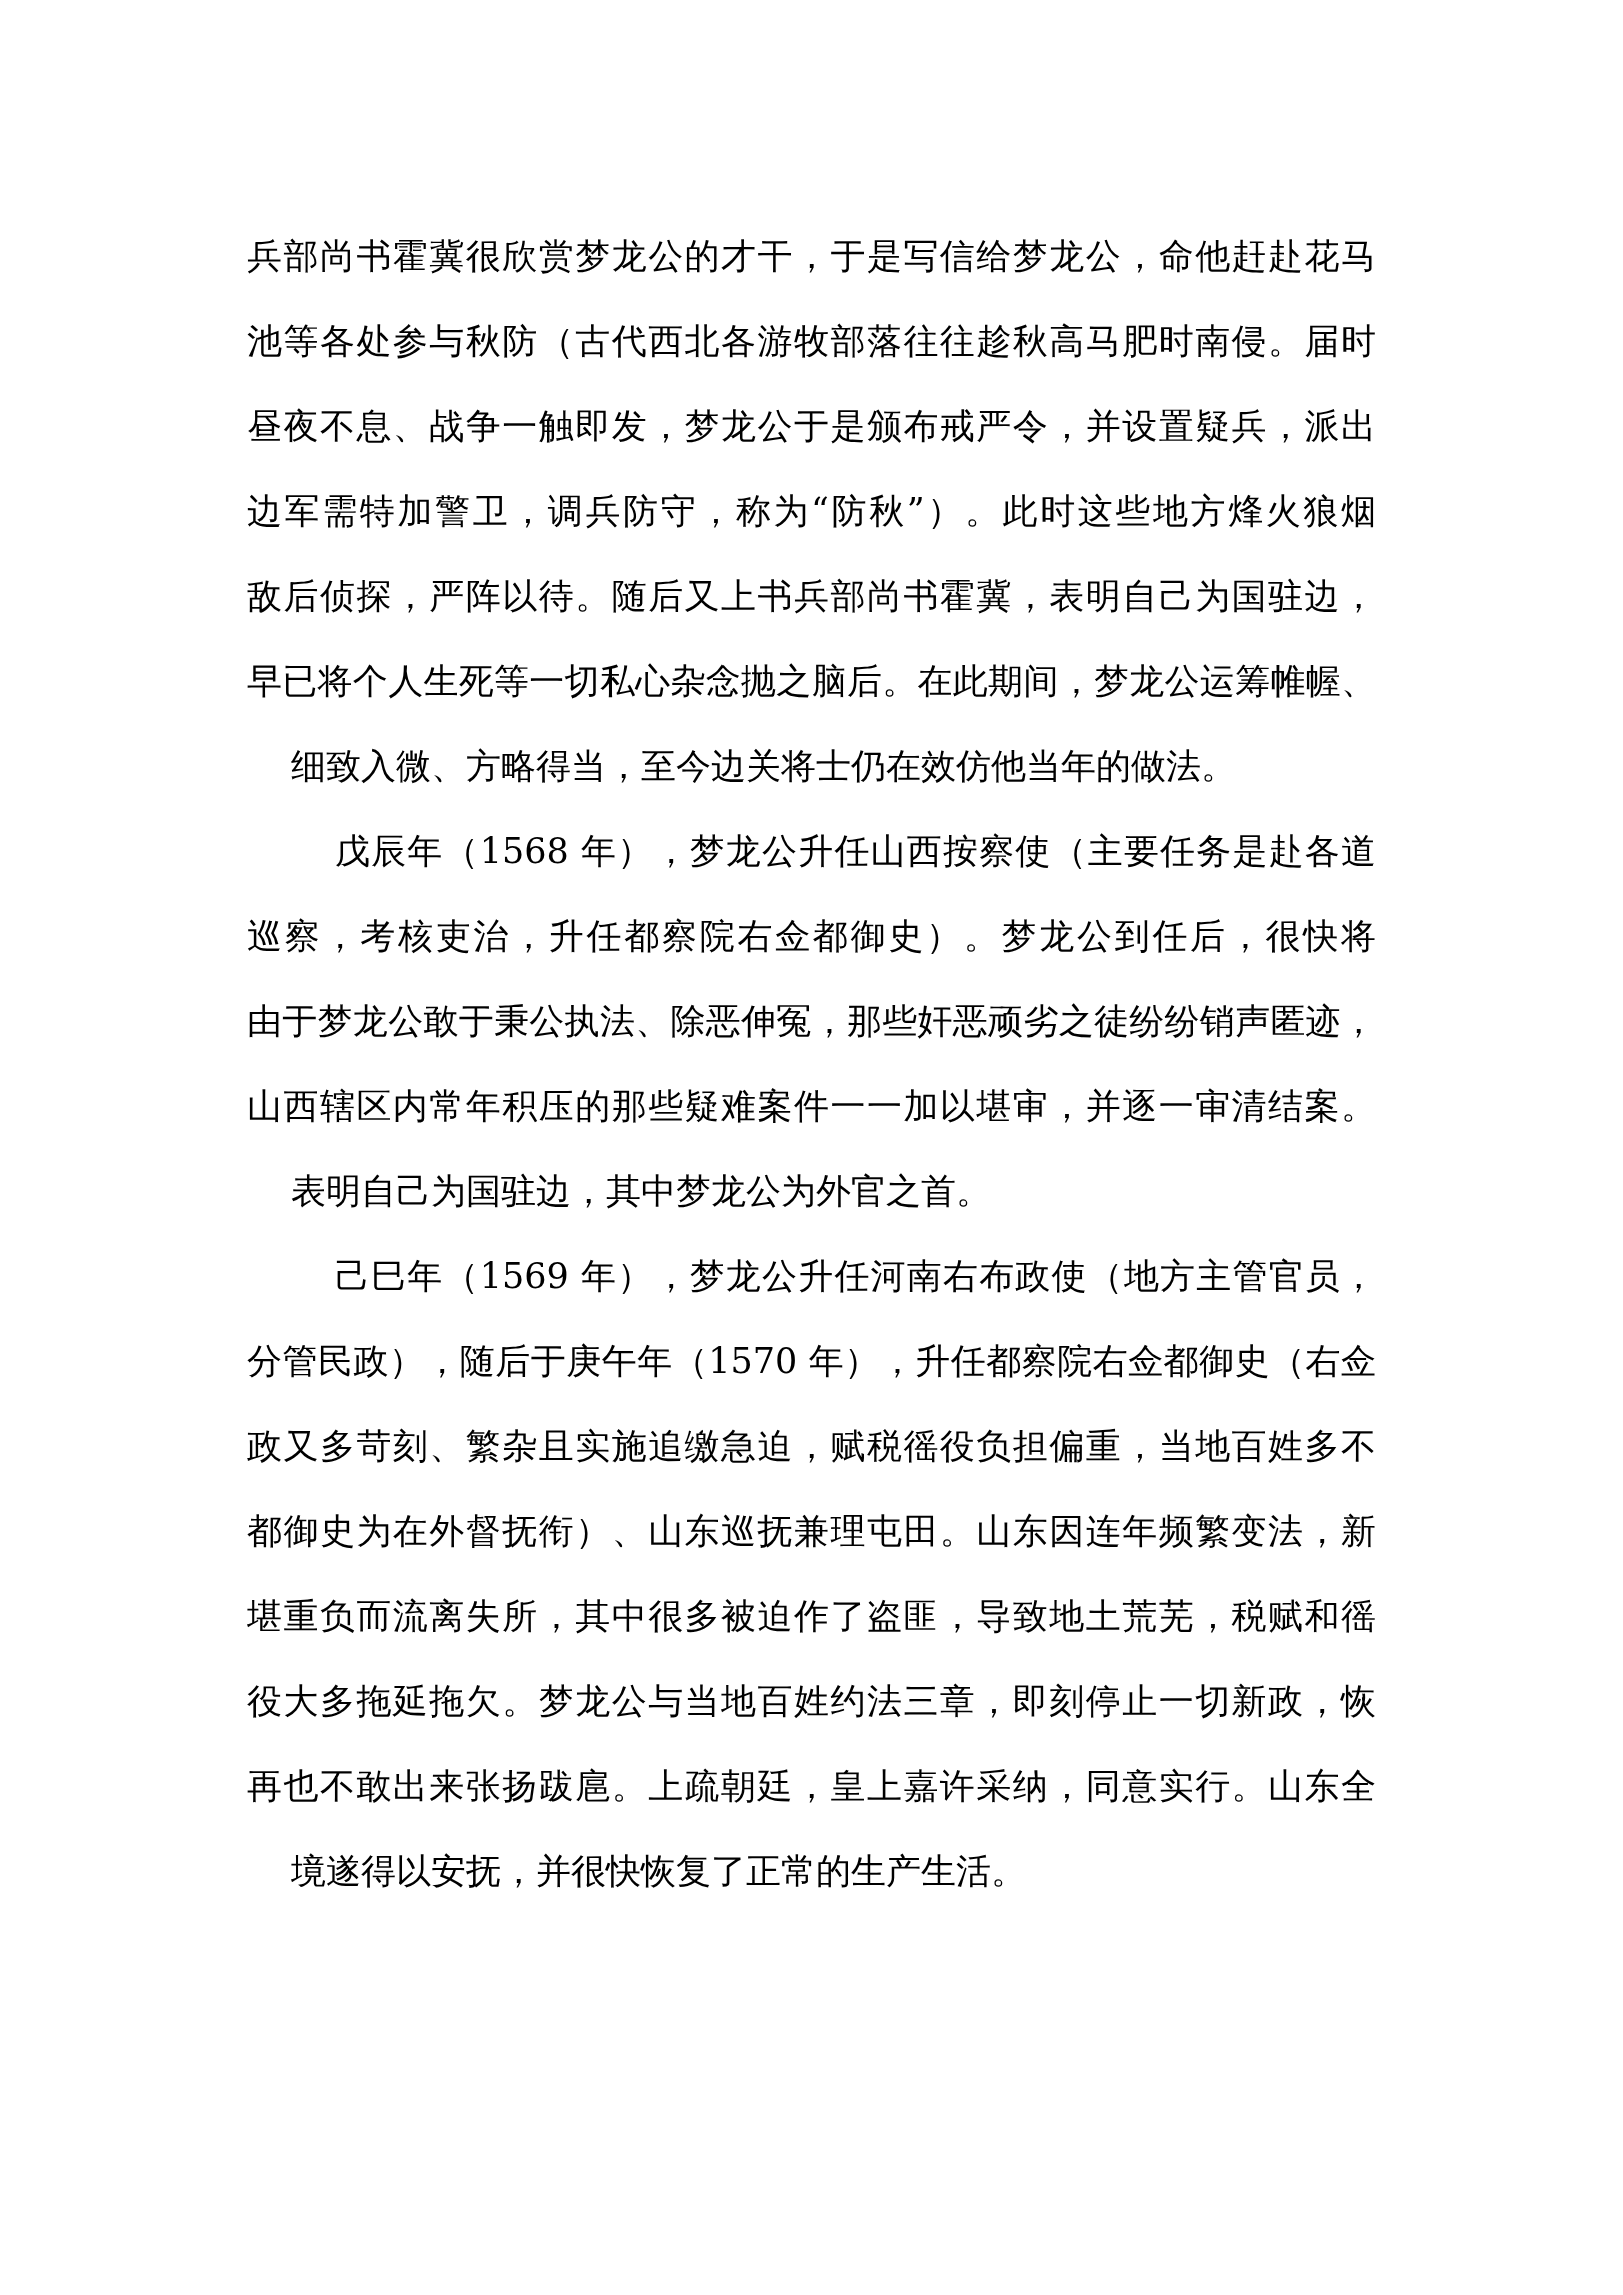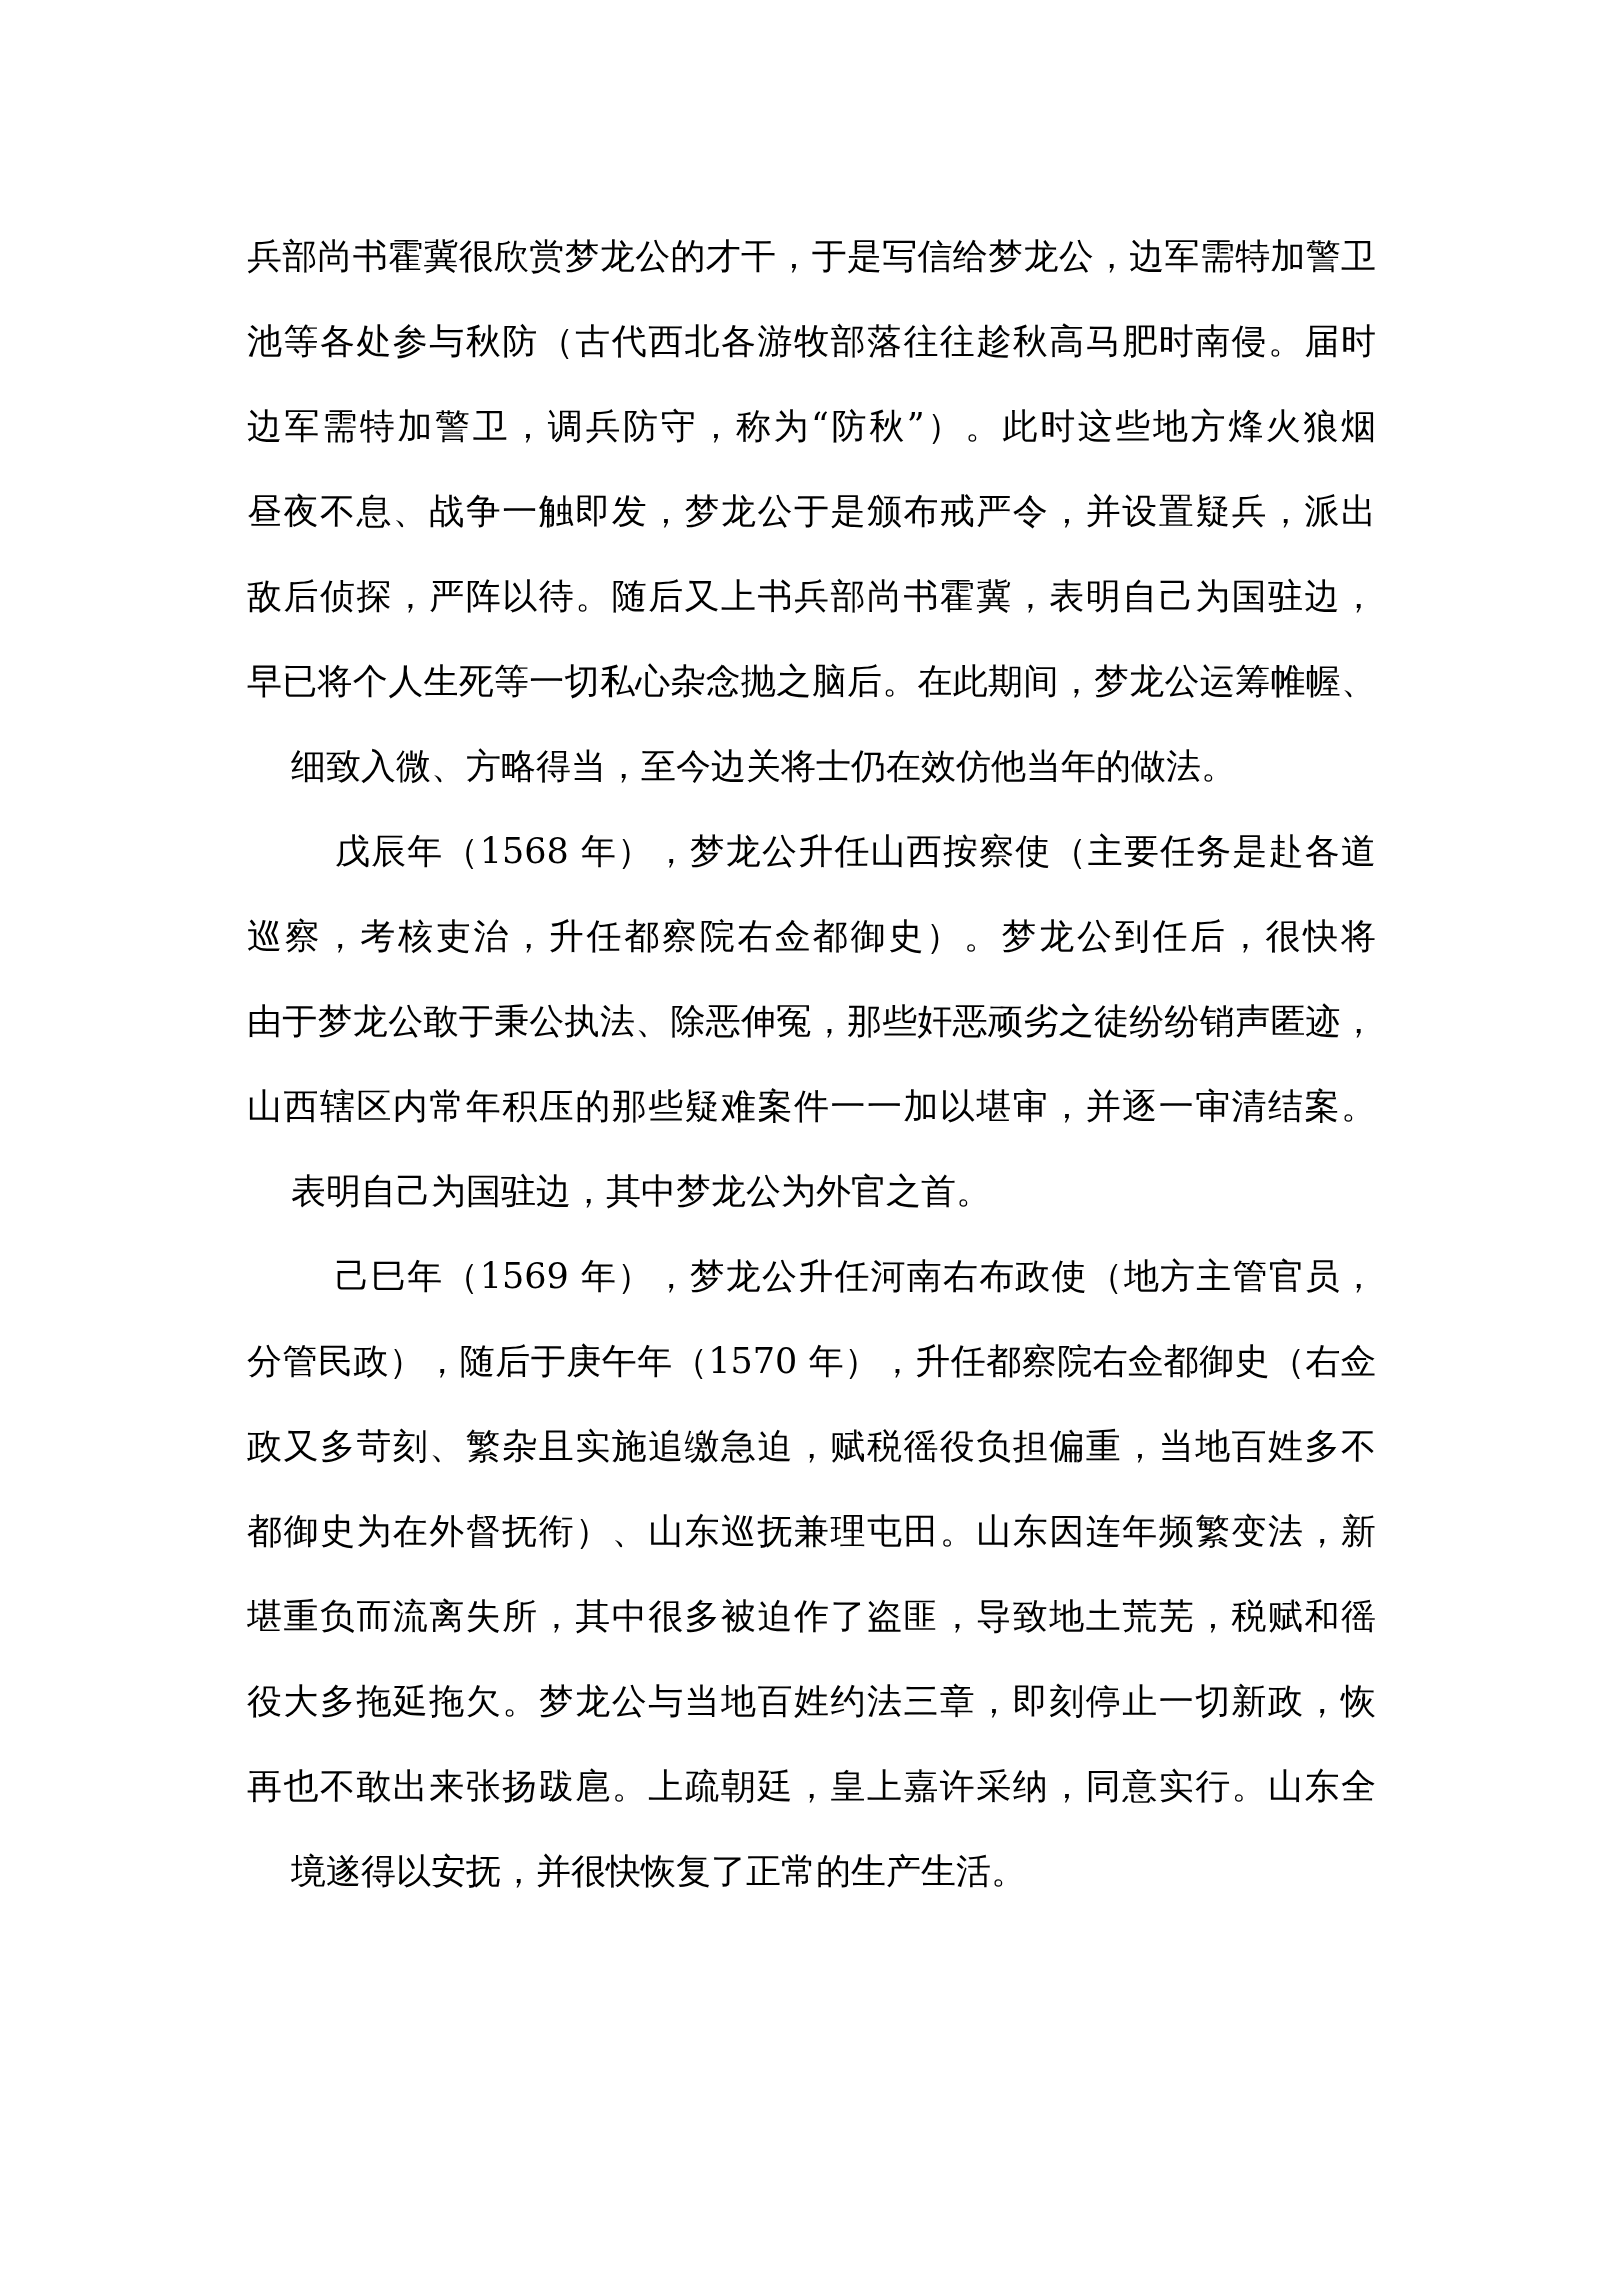--- a/index.html
+++ b/index.html
@@ -40,24 +40,24 @@
   }
   .line.indent {
     padding-left: 88px;
   }
 </style>
 </head>
 <body>
 
 <div class="page">
   <div class="paragraph">
-    <span class="line">兵部尚书霍冀很欣赏梦龙公的才干，于是写信给梦龙公，边军需特加警卫</span>
+    <span class="line">兵部尚书霍冀很欣赏梦龙公的才干，于是写信给梦龙公，命他赶赴花马</span>
     <span class="line">池等各处参与秋防（古代西北各游牧部落往往趁秋高马肥时南侵。届时</span>
+    <span class="line">昼夜不息、战争一触即发，梦龙公于是颁布戒严令，并设置疑兵，派出</span>
     <span class="line">边军需特加警卫，调兵防守，称为“防秋”）。此时这些地方烽火狼烟</span>
-    <span class="line">昼夜不息、战争一触即发，梦龙公于是颁布戒严令，并设置疑兵，派出</span>
     <span class="line">敌后侦探，严阵以待。随后又上书兵部尚书霍冀，表明自己为国驻边，</span>
     <span class="line">早已将个人生死等一切私心杂念抛之脑后。在此期间，梦龙公运筹帷幄、</span>
     <span class="line last">细致入微、方略得当，至今边关将士仍在效仿他当年的做法。</span>
   </div>
   <div class="paragraph">
     <span class="line indent">戊辰年（1568 年），梦龙公升任山西按察使（主要任务是赴各道</span>
     <span class="line">巡察，考核吏治，升任都察院右佥都御史）。梦龙公到任后，很快将</span>
     <span class="line">由于梦龙公敢于秉公执法、除恶伸冤，那些奸恶顽劣之徒纷纷销声匿迹，</span>
     <span class="line">山西辖区内常年积压的那些疑难案件一一加以堪审，并逐一审清结案。</span>
     <span class="line last">表明自己为国驻边，其中梦龙公为外官之首。</span>

